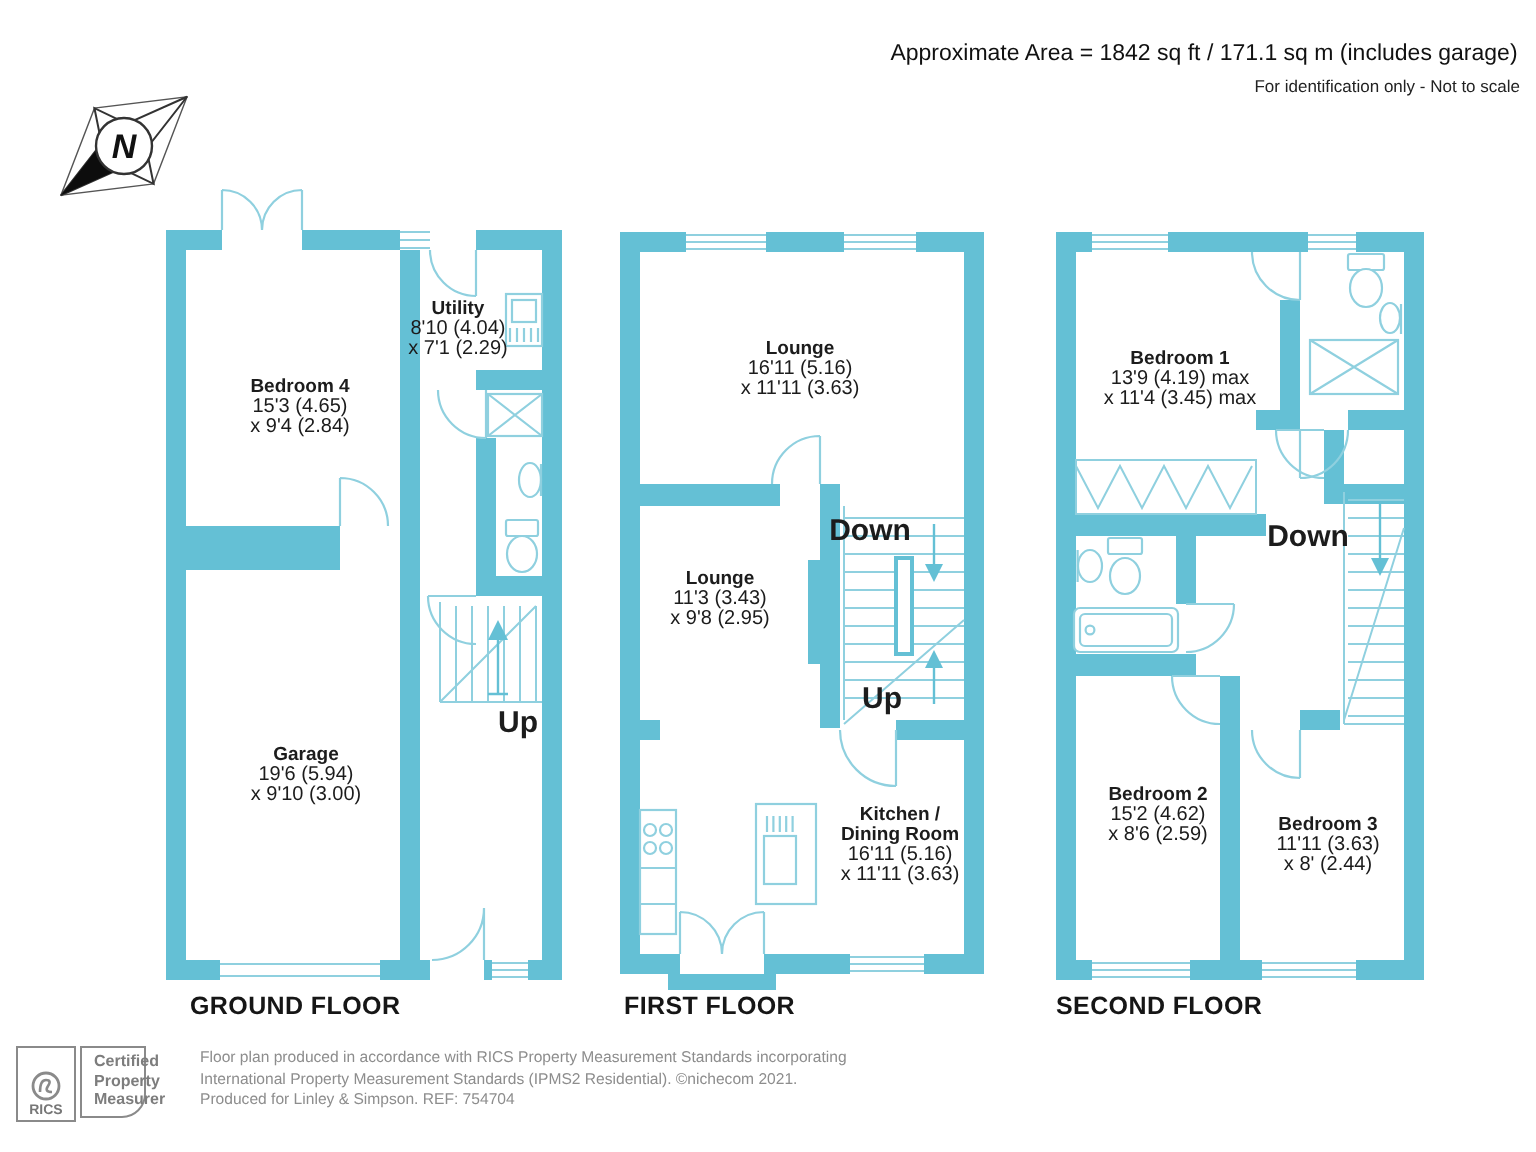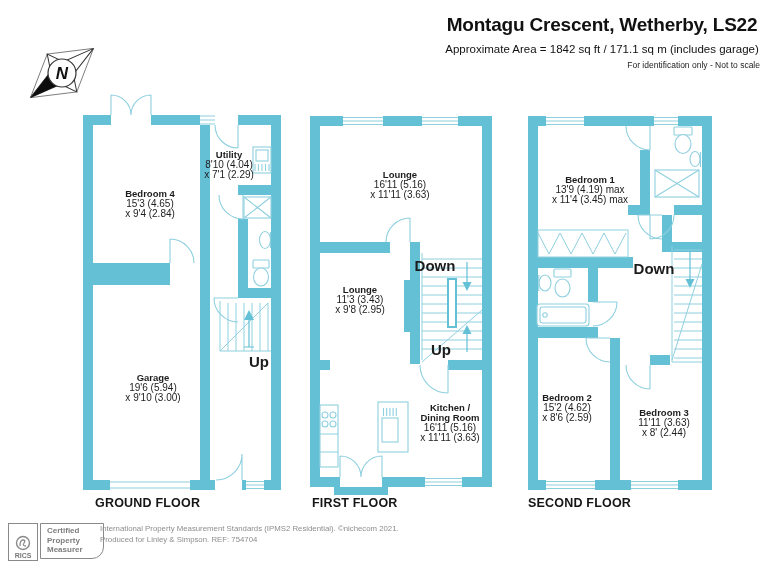--- a/index.html
+++ b/index.html
@@ -15,33 +15,32 @@
   .plan{position:absolute;}
   .room-label{position:absolute;transform:translateX(-50%);text-align:center;white-space:nowrap;color:#1c1c1c;}
   .room-label .rn{font-size:9.5px;font-weight:bold;line-height:10px;}
   .room-label .rd{font-size:10px;line-height:10px;}
   .stair-label{position:absolute;transform:translateX(-50%);font-size:15px;font-weight:bold;color:#1c1c1c;white-space:nowrap;}
   .caption{position:absolute;font-size:12.5px;font-weight:bold;color:#161616;letter-spacing:0.2px;white-space:nowrap;}
   
   #rics-box{position:absolute;left:8px;top:523px;width:28px;height:36px;border:1.5px solid #8a8a8a;
             display:flex;flex-direction:column;align-items:center;justify-content:flex-end;}
   #rics-box .brand{font-size:7px;font-weight:bold;color:#777;line-height:9px;}
-  #badge{position:absolute;left:40px;top:523px;width:64px;height:36px;border:1px solid #8a8a8a;
+  #badge{position:absolute;left:40px;top:523px;width:33px;height:36px;border:1px solid #8a8a8a;
          border-radius:0 0 12px 0;padding:2px 0 0 6px;box-sizing:border-box;}
   #badge div{font-size:8px;font-weight:bold;color:#7d7d7d;line-height:9.5px;}
   #disclaimer{position:absolute;left:100px;top:524px;color:#8d8d8d;font-size:7.8px;line-height:10.5px;white-space:nowrap;}
   svg{display:block;}
 </style>
 </head>
 <body>
 
 <div id="canvas">
 
   <div id="header">
-    <div id="title">Montagu Crescent, Wetherby, LS22</div>
     <div id="subtitle">Approximate Area = 1842 sq ft / 171.1 sq m (includes garage)</div>
     <div id="note">For identification only - Not to scale</div>
   </div>
 
   <div class="abs" style="left:18px;top:26px;">
     <svg width="88" height="94" viewBox="0 0 88 94">
       <g transform="translate(44,47) rotate(52)">
         <path d="M0,-40 L24,0 L0,40 L-24,0 Z" fill="none" stroke="#555" stroke-width="0.7"></path>
         <path d="M0,-40 L8,-8 L24,0 L8,8 L0,40 L-8,8 L-24,0 L-8,-8 Z" fill="#ffffff" stroke="#333" stroke-width="1"></path>
         <path d="M0,40 L-8,8 L8,8 Z" fill="#0d0d0d"></path>
@@ -283,21 +282,21 @@
           <rect x="12" y="195" width="46" height="16" rx="2.5"></rect>
           <circle cx="17" cy="203" r="2.2"></circle>
         </g>
       </g>
     </svg>
     <div class="room-label" style="left:62px;top:63px;">
       <div class="rn">Bedroom 1</div>
       <div class="rd">13'9 (4.19) max</div>
       <div class="rd">x 11'4 (3.45) max</div>
     </div>
-    <div class="room-label" style="left:39px;top:281px;">
+    <div class="room-label" style="left:51px;top:281px;">
       <div class="rn">Bedroom 2</div>
       <div class="rd">15'2 (4.62)</div>
       <div class="rd">x 8'6 (2.59)</div>
     </div>
     <div class="room-label" style="left:136px;top:296px;">
       <div class="rn">Bedroom 3</div>
       <div class="rd">11'11 (3.63)</div>
       <div class="rd">x 8' (2.44)</div>
     </div>
     <div class="stair-label" style="left:126px;top:148px;">Down</div>
@@ -313,17 +312,18 @@
       <path d="M5,11 Q5,5 8,5 Q11,5 9,8 Q7,11 11,11" fill="none" stroke="#8a8a8a" stroke-width="1.3"></path>
     </svg>
     <div class="brand">RICS</div>
   </div>
   <div id="badge">
     <div>Certified</div>
     <div>Property</div>
     <div>Measurer</div>
   </div>
   <div id="disclaimer">
+    <div>Floor plan produced in accordance with RICS Property Measurement Standards incorporating</div>
     <div>International Property Measurement Standards (IPMS2 Residential).  ©nichecom 2021.</div>
     <div>Produced for Linley &amp; Simpson.   REF: 754704</div>
   </div>
 
 </div>
 
 </body></html>

